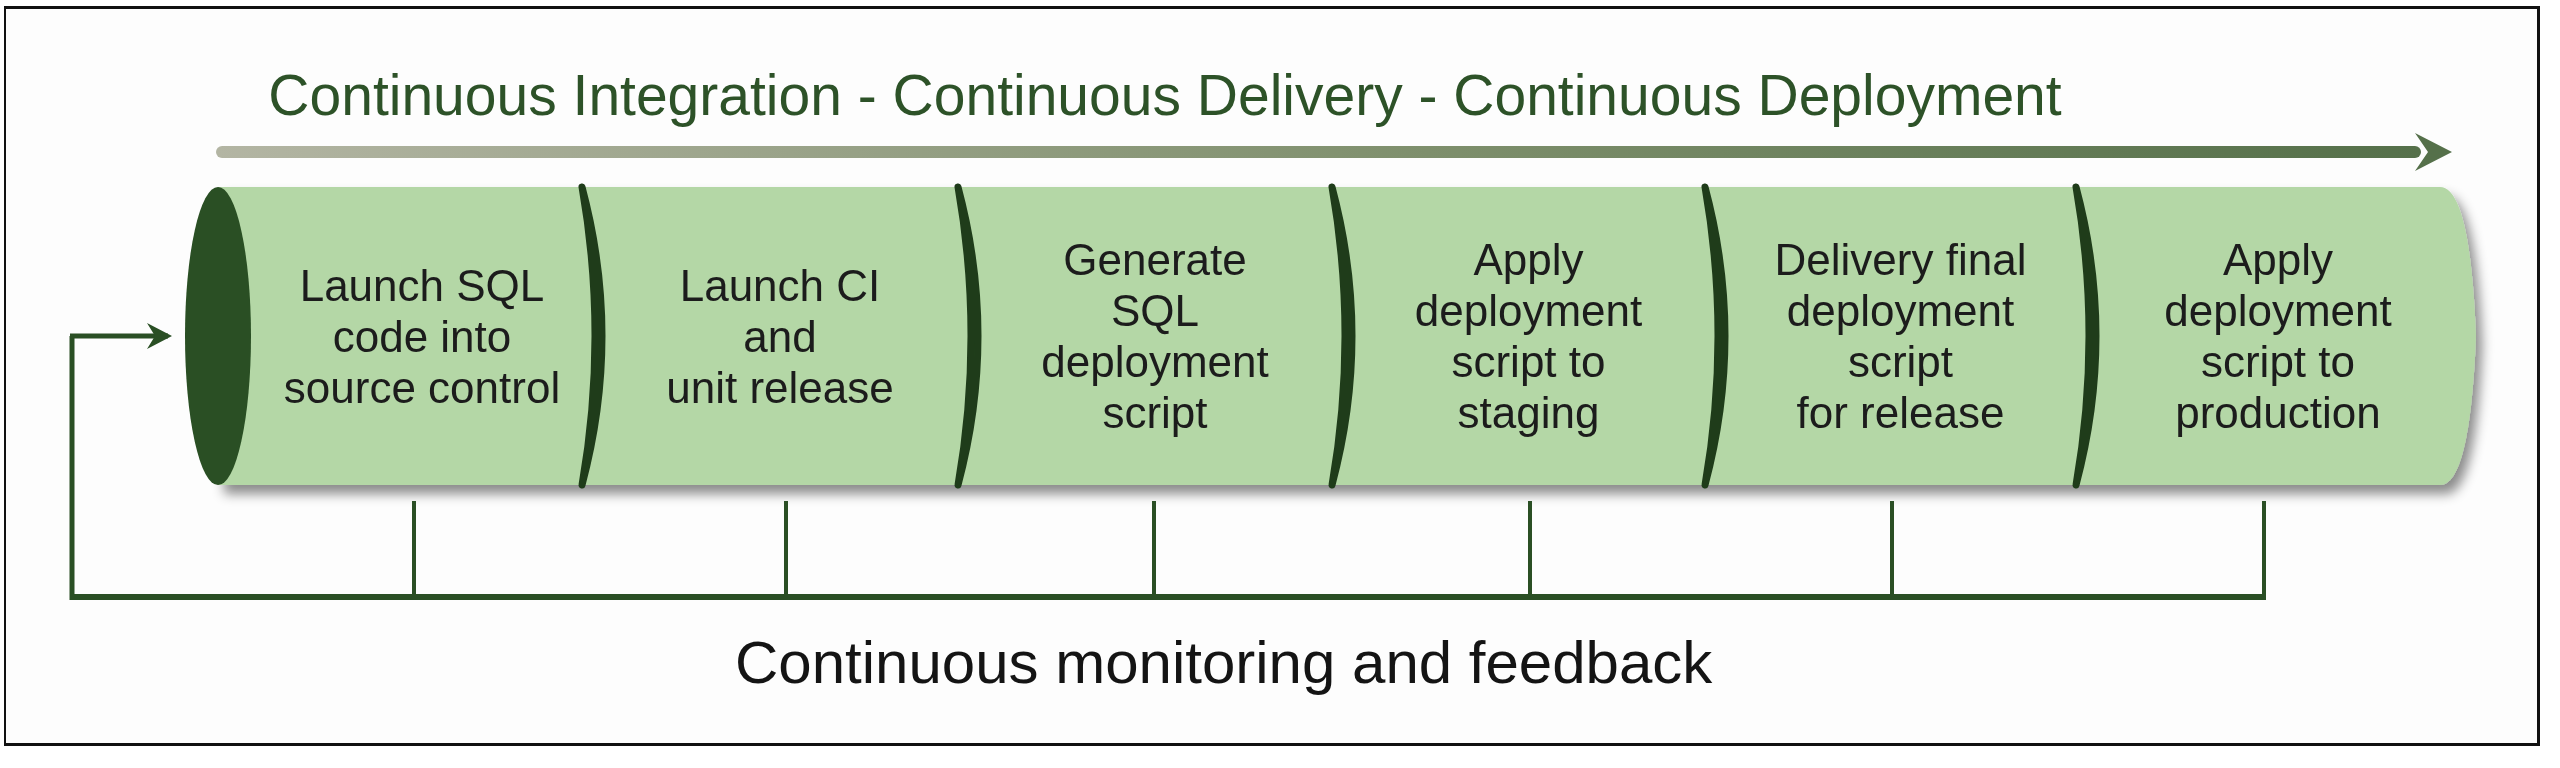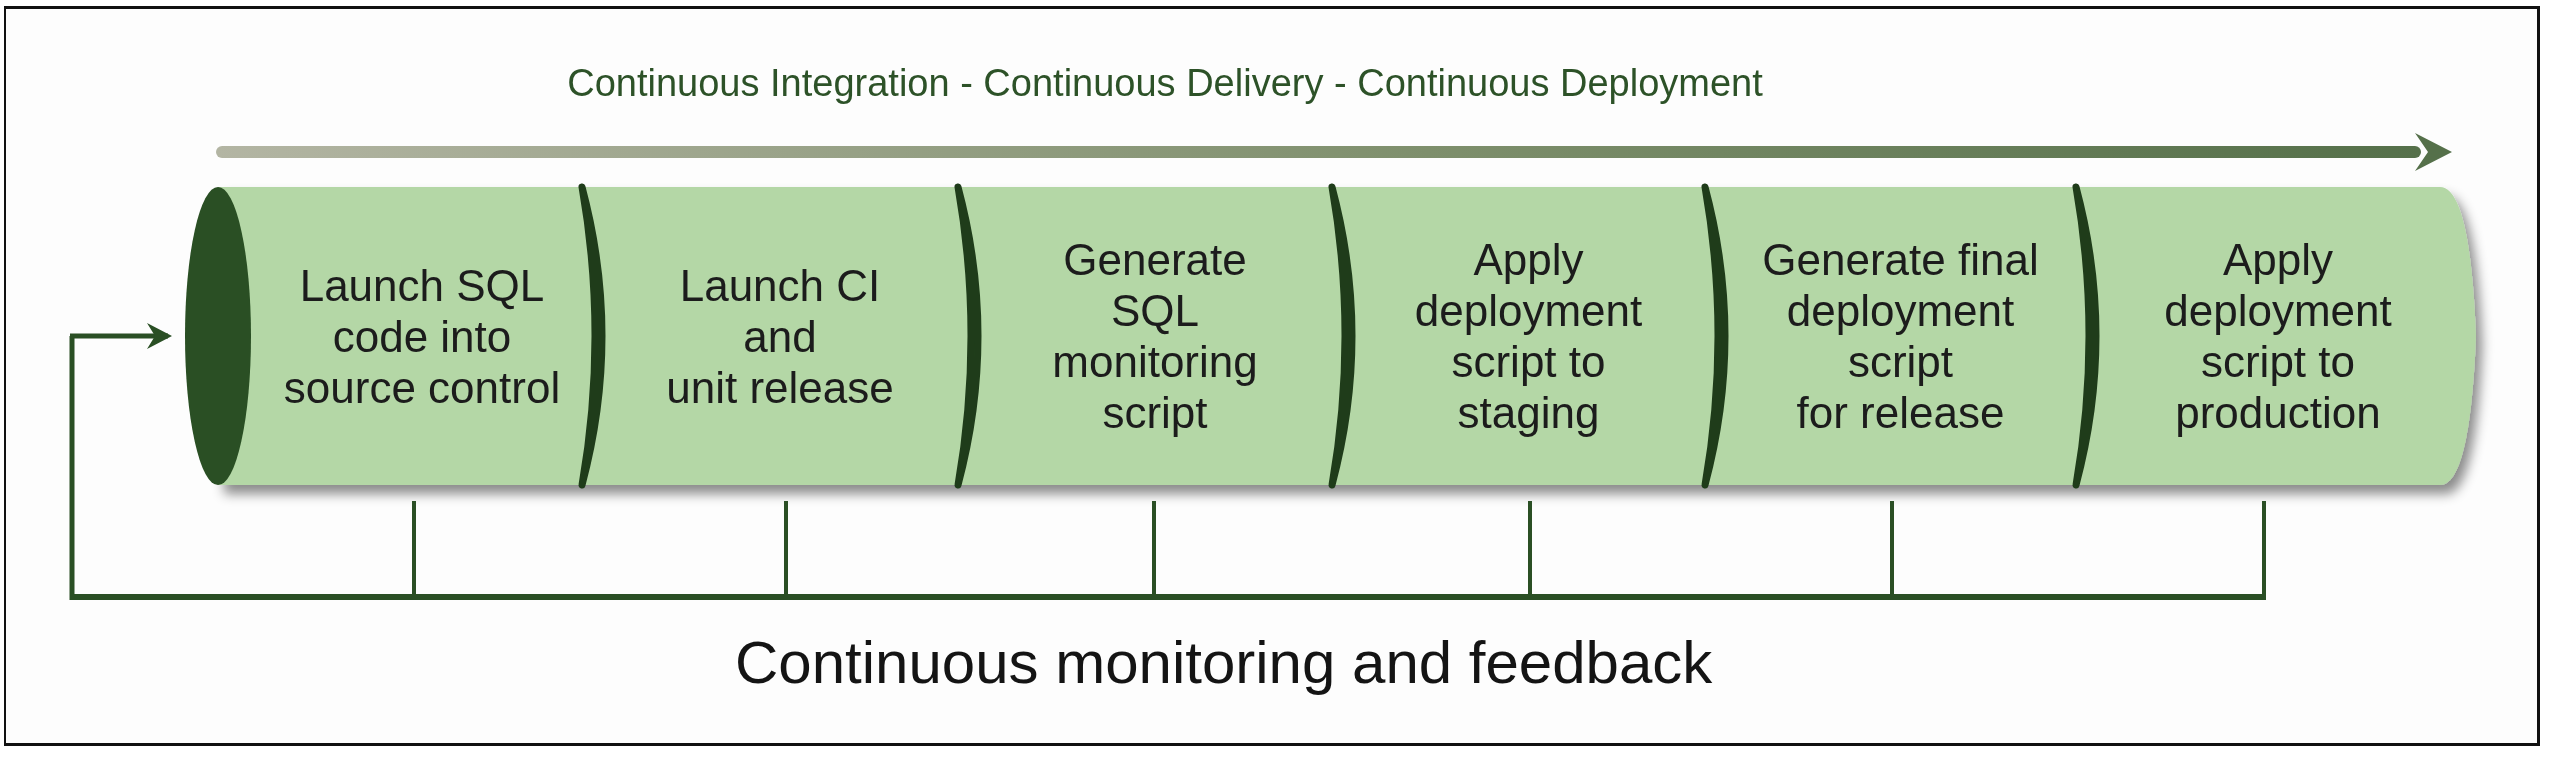--- a/index.html
+++ b/index.html
@@ -1,18 +1,18 @@
 <!DOCTYPE html>
 <html><head>
 <meta charset="utf-8">
 <style>
   html, body { margin: 0; padding: 0; background: #ffffff; }
   body { width: 2560px; height: 768px; position: relative; overflow: hidden; font-family: "Liberation Sans", sans-serif; }
   .frame { position: absolute; left: 4px; top: 6px; width: 2536px; height: 740px; border: 3px solid #111; border-left-width: 2px; background: #fdfdfd; box-sizing: border-box; }
-  .title { position: absolute; left: 0; width: 2560px; top: 62px; text-align: center; font-size: 38px; color: #2d5228; letter-spacing: 0px; white-space: nowrap; }
+  .title { position: absolute; left: 0; width: 2560px; top: 62px; text-align: center; font-size: 57px; color: #2d5228; letter-spacing: 0px; white-space: nowrap; }
   .title span { display: inline-block; transform: translateX(-115px); }
   svg.diagram { position: absolute; left: 0; top: 0; width: 2560px; height: 768px; }
   .seg-text { position: absolute; top: 187px; height: 298px; display: flex; align-items: center; justify-content: center; text-align: center; font-size: 44px; line-height: 51px; color: #1c1c1c; white-space: pre-line; }
   .footer { position: absolute; left: 735px; top: 628px; font-size: 60px; color: #141414; white-space: nowrap; }
 </style>
 </head>
 <body>
 
 <div class="frame"></div>
 
@@ -67,27 +67,27 @@
 
 <div id="stage-labels">
     <div class="seg-text" style="left: 262px; width: 320px;">Launch SQL
 code into
 source control</div>
     <div class="seg-text" style="left: 602px; width: 356px;">Launch CI
 and
 unit release</div>
     <div class="seg-text" style="left: 978px; width: 354px;">Generate
 SQL
-monitoring
+deployment
 script</div>
     <div class="seg-text" style="left: 1352px; width: 353px;">Apply
 deployment
 script to
 staging</div>
-    <div class="seg-text" style="left: 1725px; width: 351px;">Generate final
+    <div class="seg-text" style="left: 1725px; width: 351px;">Delivery final
 deployment
 script
 for release</div>
     <div class="seg-text" style="left: 2096px; width: 364px;">Apply
 deployment
 script to
 production</div>
   </div>
 
 <div class="footer">Continuous monitoring and feedback</div>

